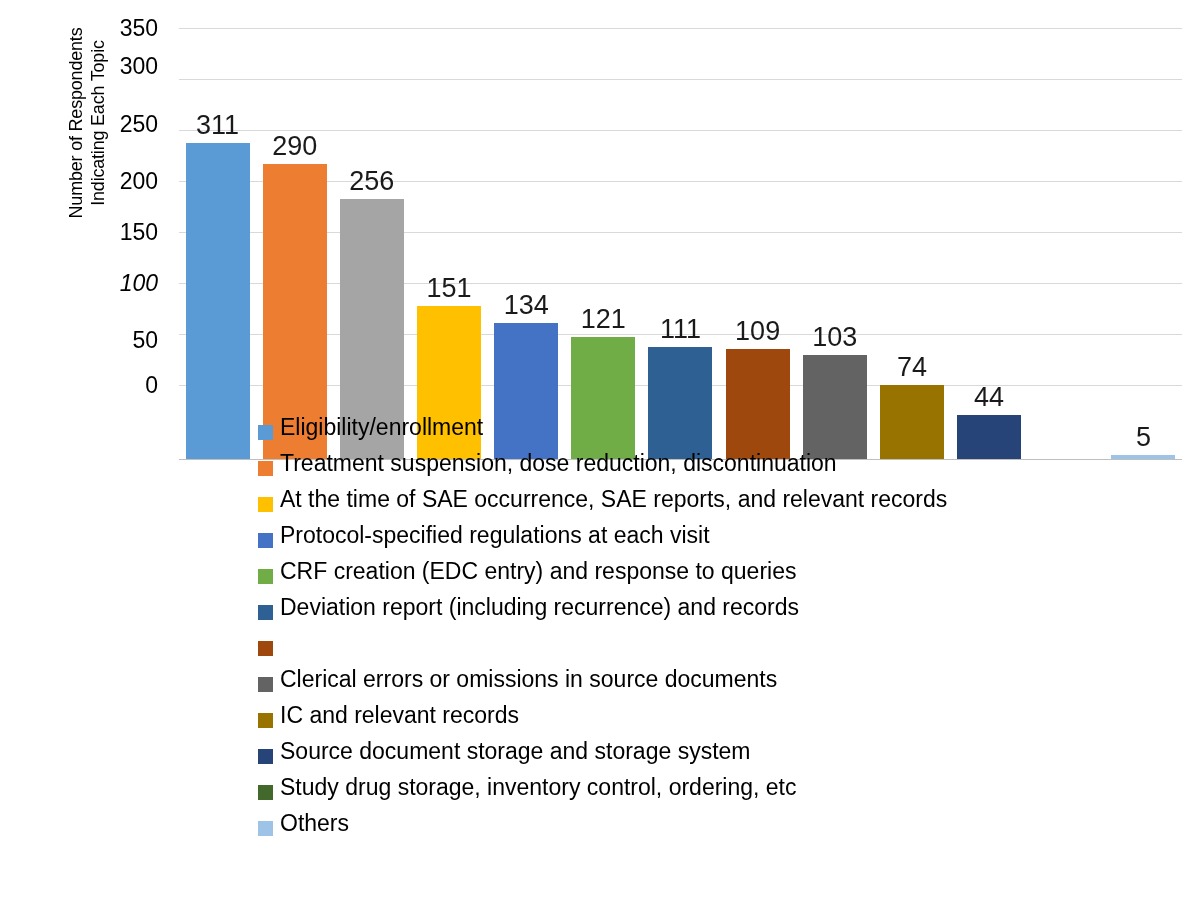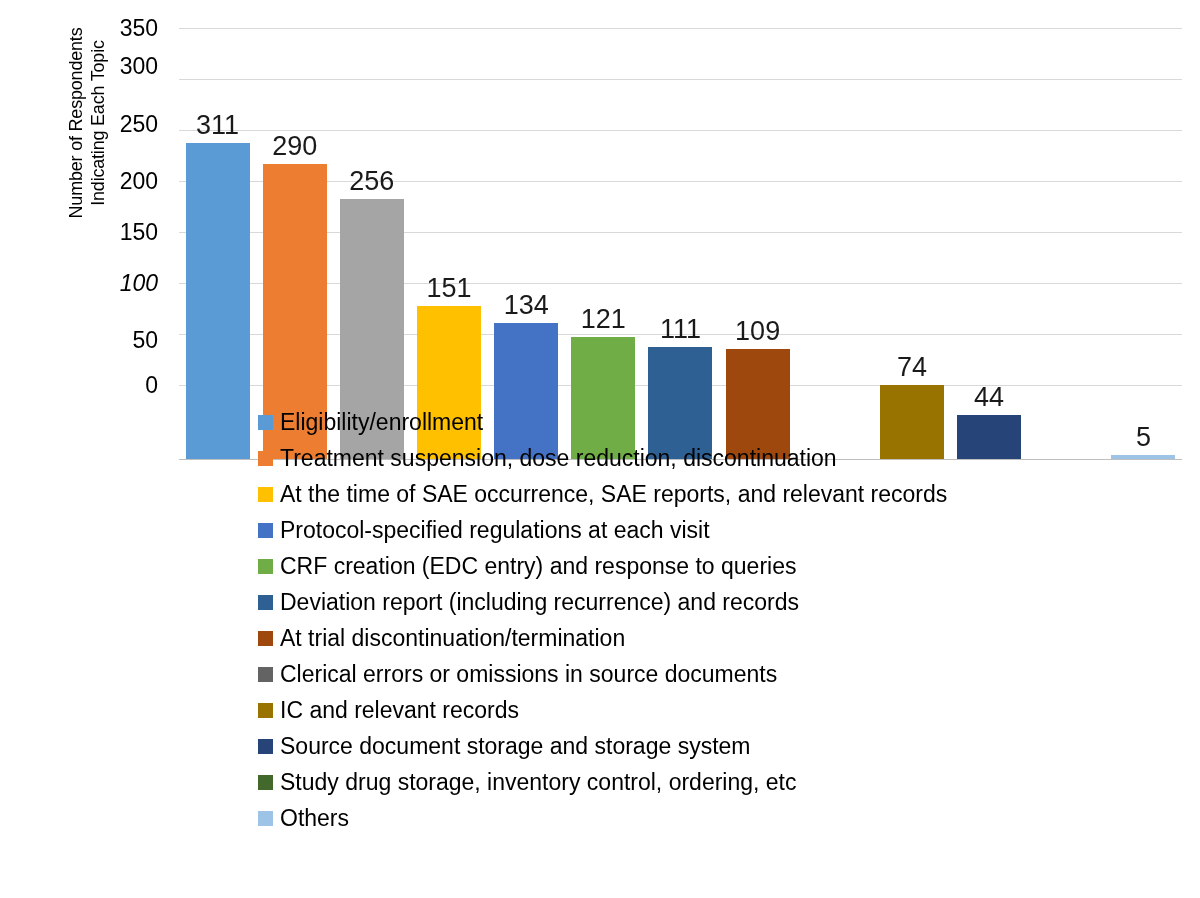--- a/index.html
+++ b/index.html
@@ -116,21 +116,21 @@
 
   
   .legend {
     position: absolute;
     left: 258px;
     top: 404px;
     width: 930px;
   }
   .legend-item {
     display: flex;
-    align-items: center;
+    align-items: flex-end;
     height: 36px;
   }
   .legend-swatch {
     width: 15px;
     height: 15px;
     flex: 0 0 15px;
     margin-right: 7px;
   }
   .legend-label {
     font-size: 23px;
@@ -197,20 +197,24 @@
           <div class="bar-label" style="bottom: 127.42px;">121</div>
         </div>
         <div class="bar-slot" style="left: 46.1538%; width: 7.69231%;">
           <div class="bar" style="height: 113.22px; background: rgb(46, 96, 148);"></div>
           <div class="bar-label" style="bottom: 117.22px;">111</div>
         </div>
         <div class="bar-slot" style="left: 53.8462%; width: 7.69231%;">
           <div class="bar" style="height: 111.18px; background: rgb(158, 72, 14);"></div>
           <div class="bar-label" style="bottom: 115.18px;">109</div>
         </div>
+        <div class="bar-slot" style="left: 61.5385%; width: 7.69231%;">
+          <div class="bar" style="height: 105.06px; background: rgb(99, 99, 99);"></div>
+          <div class="bar-label" style="bottom: 109.06px;">103</div>
+        </div>
         <div class="bar-slot" style="left: 69.2308%; width: 7.69231%;">
           <div class="bar" style="height: 75.48px; background: rgb(153, 115, 0);"></div>
           <div class="bar-label" style="bottom: 79.48px;">74</div>
         </div>
         <div class="bar-slot" style="left: 76.9231%; width: 7.69231%;">
           <div class="bar" style="height: 44.88px; background: rgb(38, 68, 120);"></div>
           <div class="bar-label" style="bottom: 48.88px;">44</div>
         </div>
         <div class="bar-slot" style="left: 92.3077%; width: 7.69231%;">
           <div class="bar" style="height: 5.1px; background: rgb(157, 195, 230);"></div>
@@ -240,21 +244,20 @@
       <div class="legend-item">
         <span class="legend-swatch" style="background: rgb(112, 173, 71);"></span>
         <span class="legend-label">CRF creation (EDC entry) and response to queries</span>
       </div>
       <div class="legend-item">
         <span class="legend-swatch" style="background: rgb(46, 96, 148);"></span>
         <span class="legend-label">Deviation report (including recurrence) and records</span>
       </div>
       <div class="legend-item">
         <span class="legend-swatch" style="background: rgb(158, 72, 14);"></span>
-        <span class="legend-label">At trial discontinuation/termination</span>
       </div>
       <div class="legend-item">
         <span class="legend-swatch" style="background: rgb(99, 99, 99);"></span>
         <span class="legend-label">Clerical errors or omissions in source documents</span>
       </div>
       <div class="legend-item">
         <span class="legend-swatch" style="background: rgb(153, 115, 0);"></span>
         <span class="legend-label">IC and relevant records</span>
       </div>
       <div class="legend-item">

